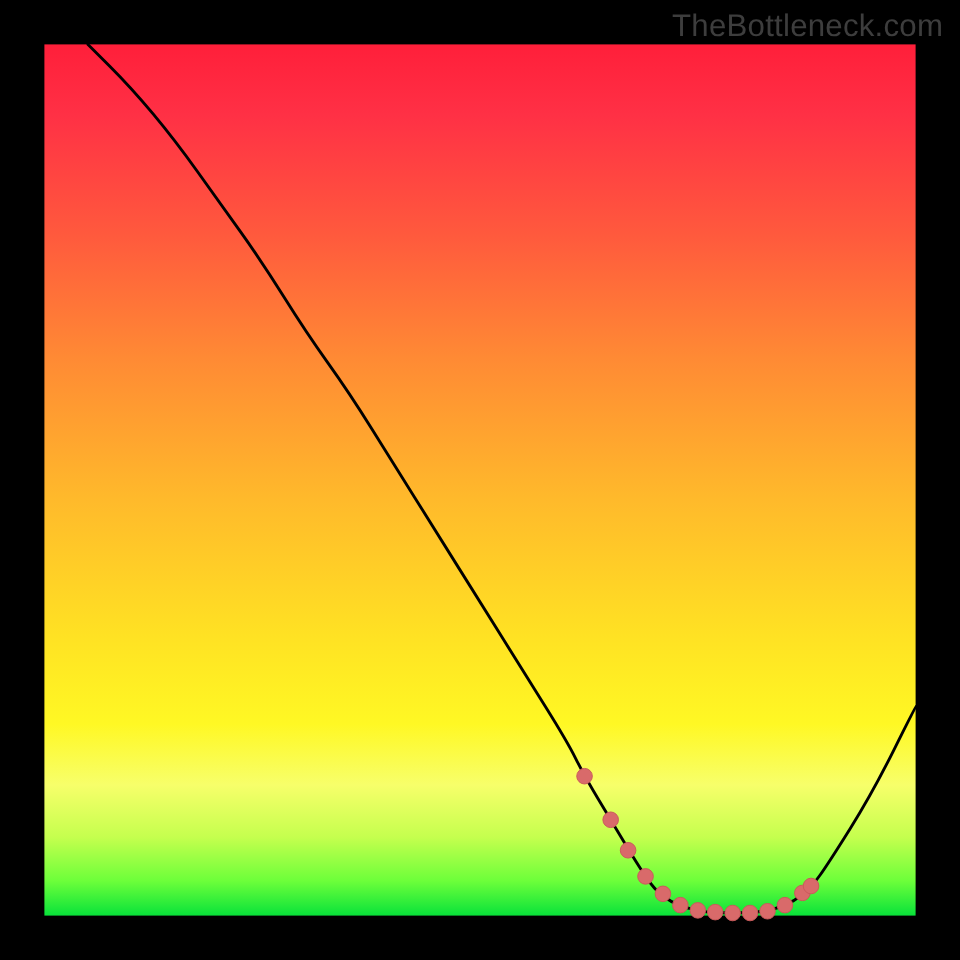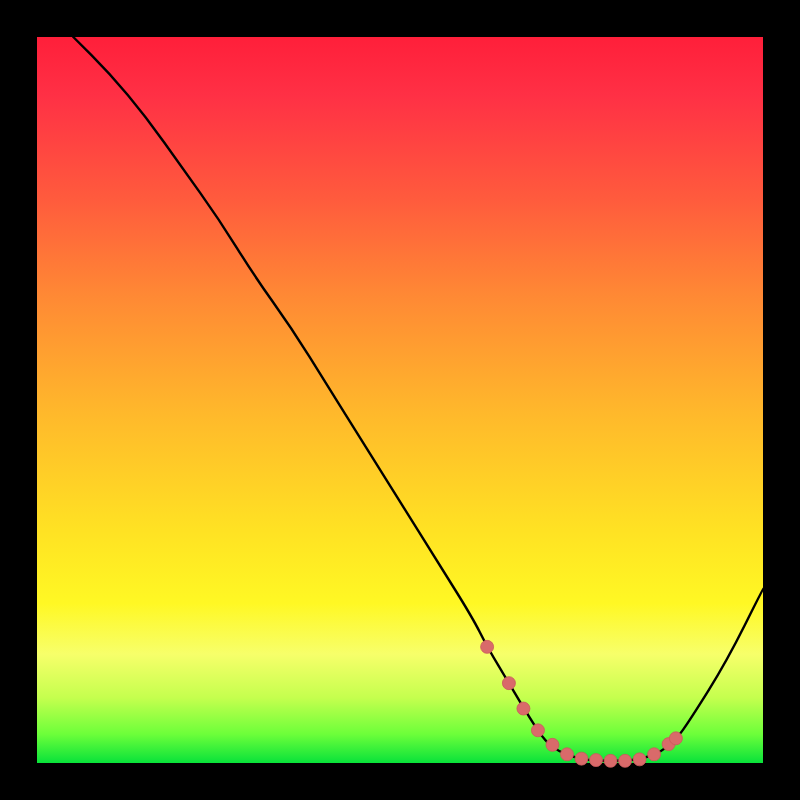--- a/index.html
+++ b/index.html
@@ -57,20 +57,21 @@
     width: 726px;
     height: 726px;
     overflow: visible;
   }
 </style>
 </head>
 <body>
 
 <div class="frame">
 
+  <div class="watermark">TheBottleneck.com</div>
 
   <div class="plot-area">
     <svg class="overlay" viewBox="0 0 726 726" preserveAspectRatio="none">
       <path id="curve-path" fill="none" stroke-width="2.4" stroke-linejoin="round" stroke-linecap="round" stroke="#000000" d="M 36.30 0.00 Q 36.30 0.00 54.45 18.15 Q 72.60 36.30 90.75 58.08 Q 108.90 79.86 127.05 105.27 Q 145.20 130.68 163.35 156.09 Q 181.50 181.50 199.65 210.54 Q 217.80 239.58 235.95 264.99 Q 254.10 290.40 272.25 319.44 Q 290.40 348.48 308.55 377.52 Q 326.70 406.56 344.85 435.60 Q 363.00 464.64 381.15 493.68 Q 399.30 522.72 417.45 551.76 Q 435.60 580.80 442.86 595.32 Q 450.12 609.84 461.01 627.99 Q 471.90 646.14 482.79 664.29 Q 493.68 682.44 500.94 693.33 Q 508.20 704.22 515.46 709.66 Q 522.72 715.11 529.98 717.65 Q 537.24 720.19 544.50 721.64 Q 551.76 723.10 559.02 723.46 Q 566.28 723.82 573.54 723.82 Q 580.80 723.82 588.06 723.46 Q 595.32 723.10 602.58 721.64 Q 609.84 720.19 617.10 717.29 Q 624.36 714.38 631.62 708.58 Q 638.88 702.77 646.14 692.60 Q 653.40 682.44 671.55 653.40 Q 689.70 624.36 707.85 588.06 T 726.00 551.76"></path>
       <g id="markers-group">
           <circle cx="450.12" cy="609.84" r="6.5" fill="#d96a6a" stroke="#c95a5a" stroke-width="0.8"></circle>
           <circle cx="471.90" cy="646.14" r="6.5" fill="#d96a6a" stroke="#c95a5a" stroke-width="0.8"></circle>
           <circle cx="486.42" cy="671.55" r="6.5" fill="#d96a6a" stroke="#c95a5a" stroke-width="0.8"></circle>
           <circle cx="500.94" cy="693.33" r="6.5" fill="#d96a6a" stroke="#c95a5a" stroke-width="0.8"></circle>
           <circle cx="515.46" cy="707.85" r="6.5" fill="#d96a6a" stroke="#c95a5a" stroke-width="0.8"></circle>

